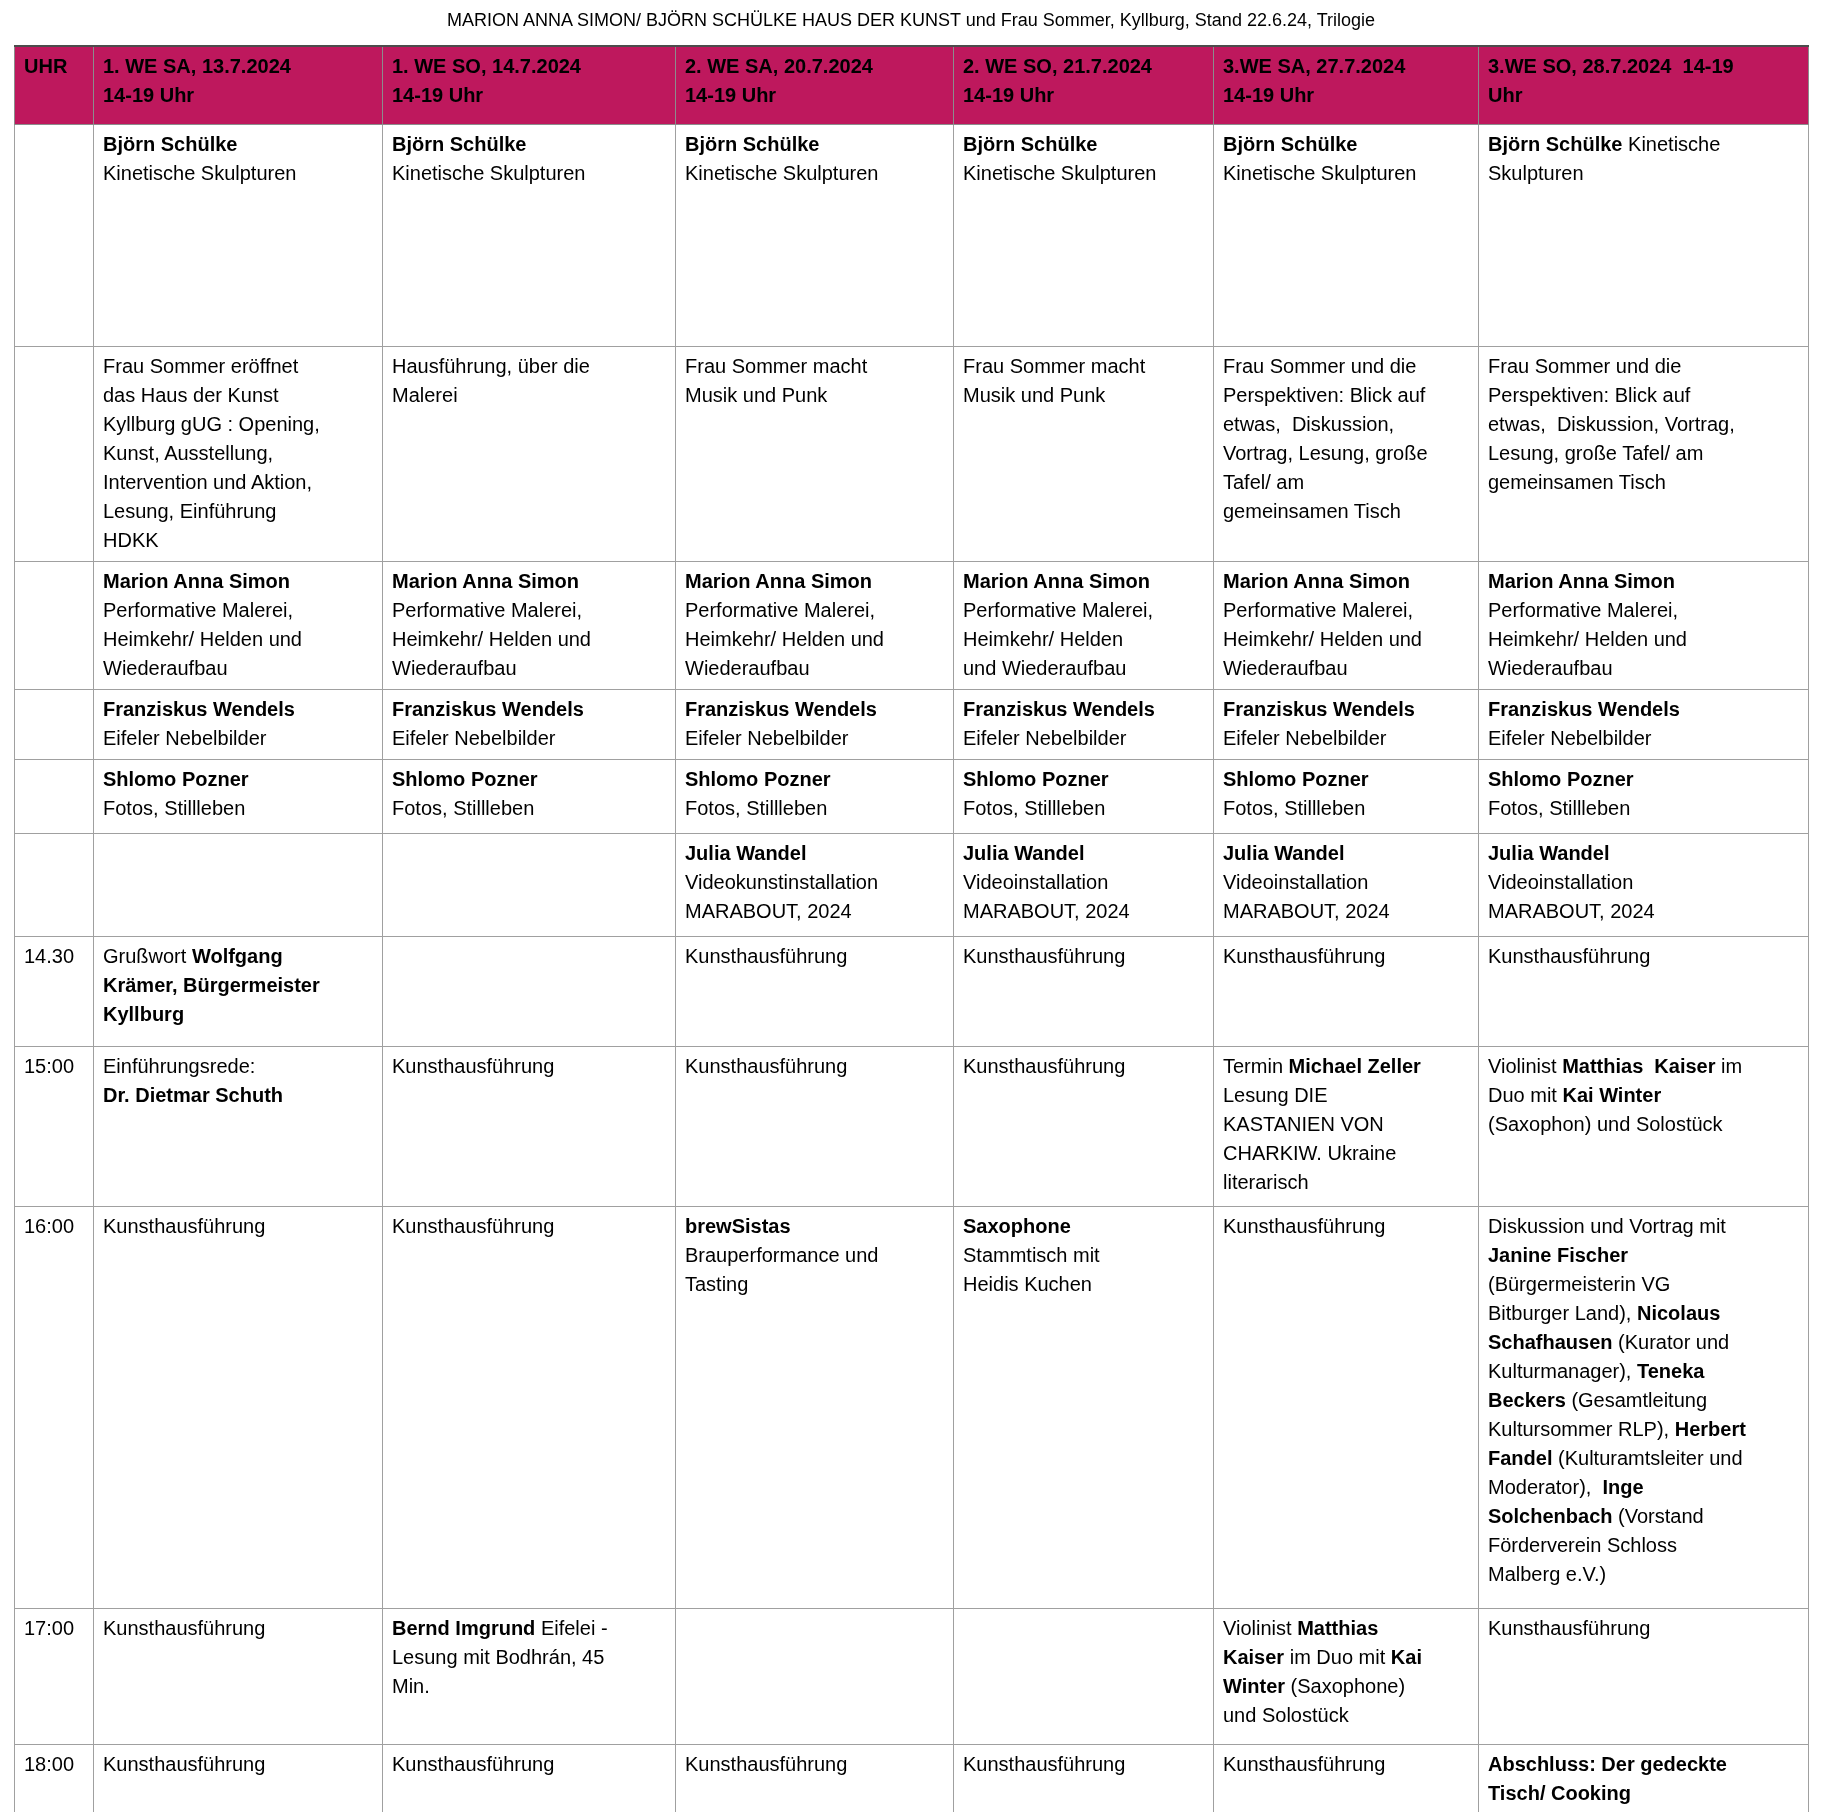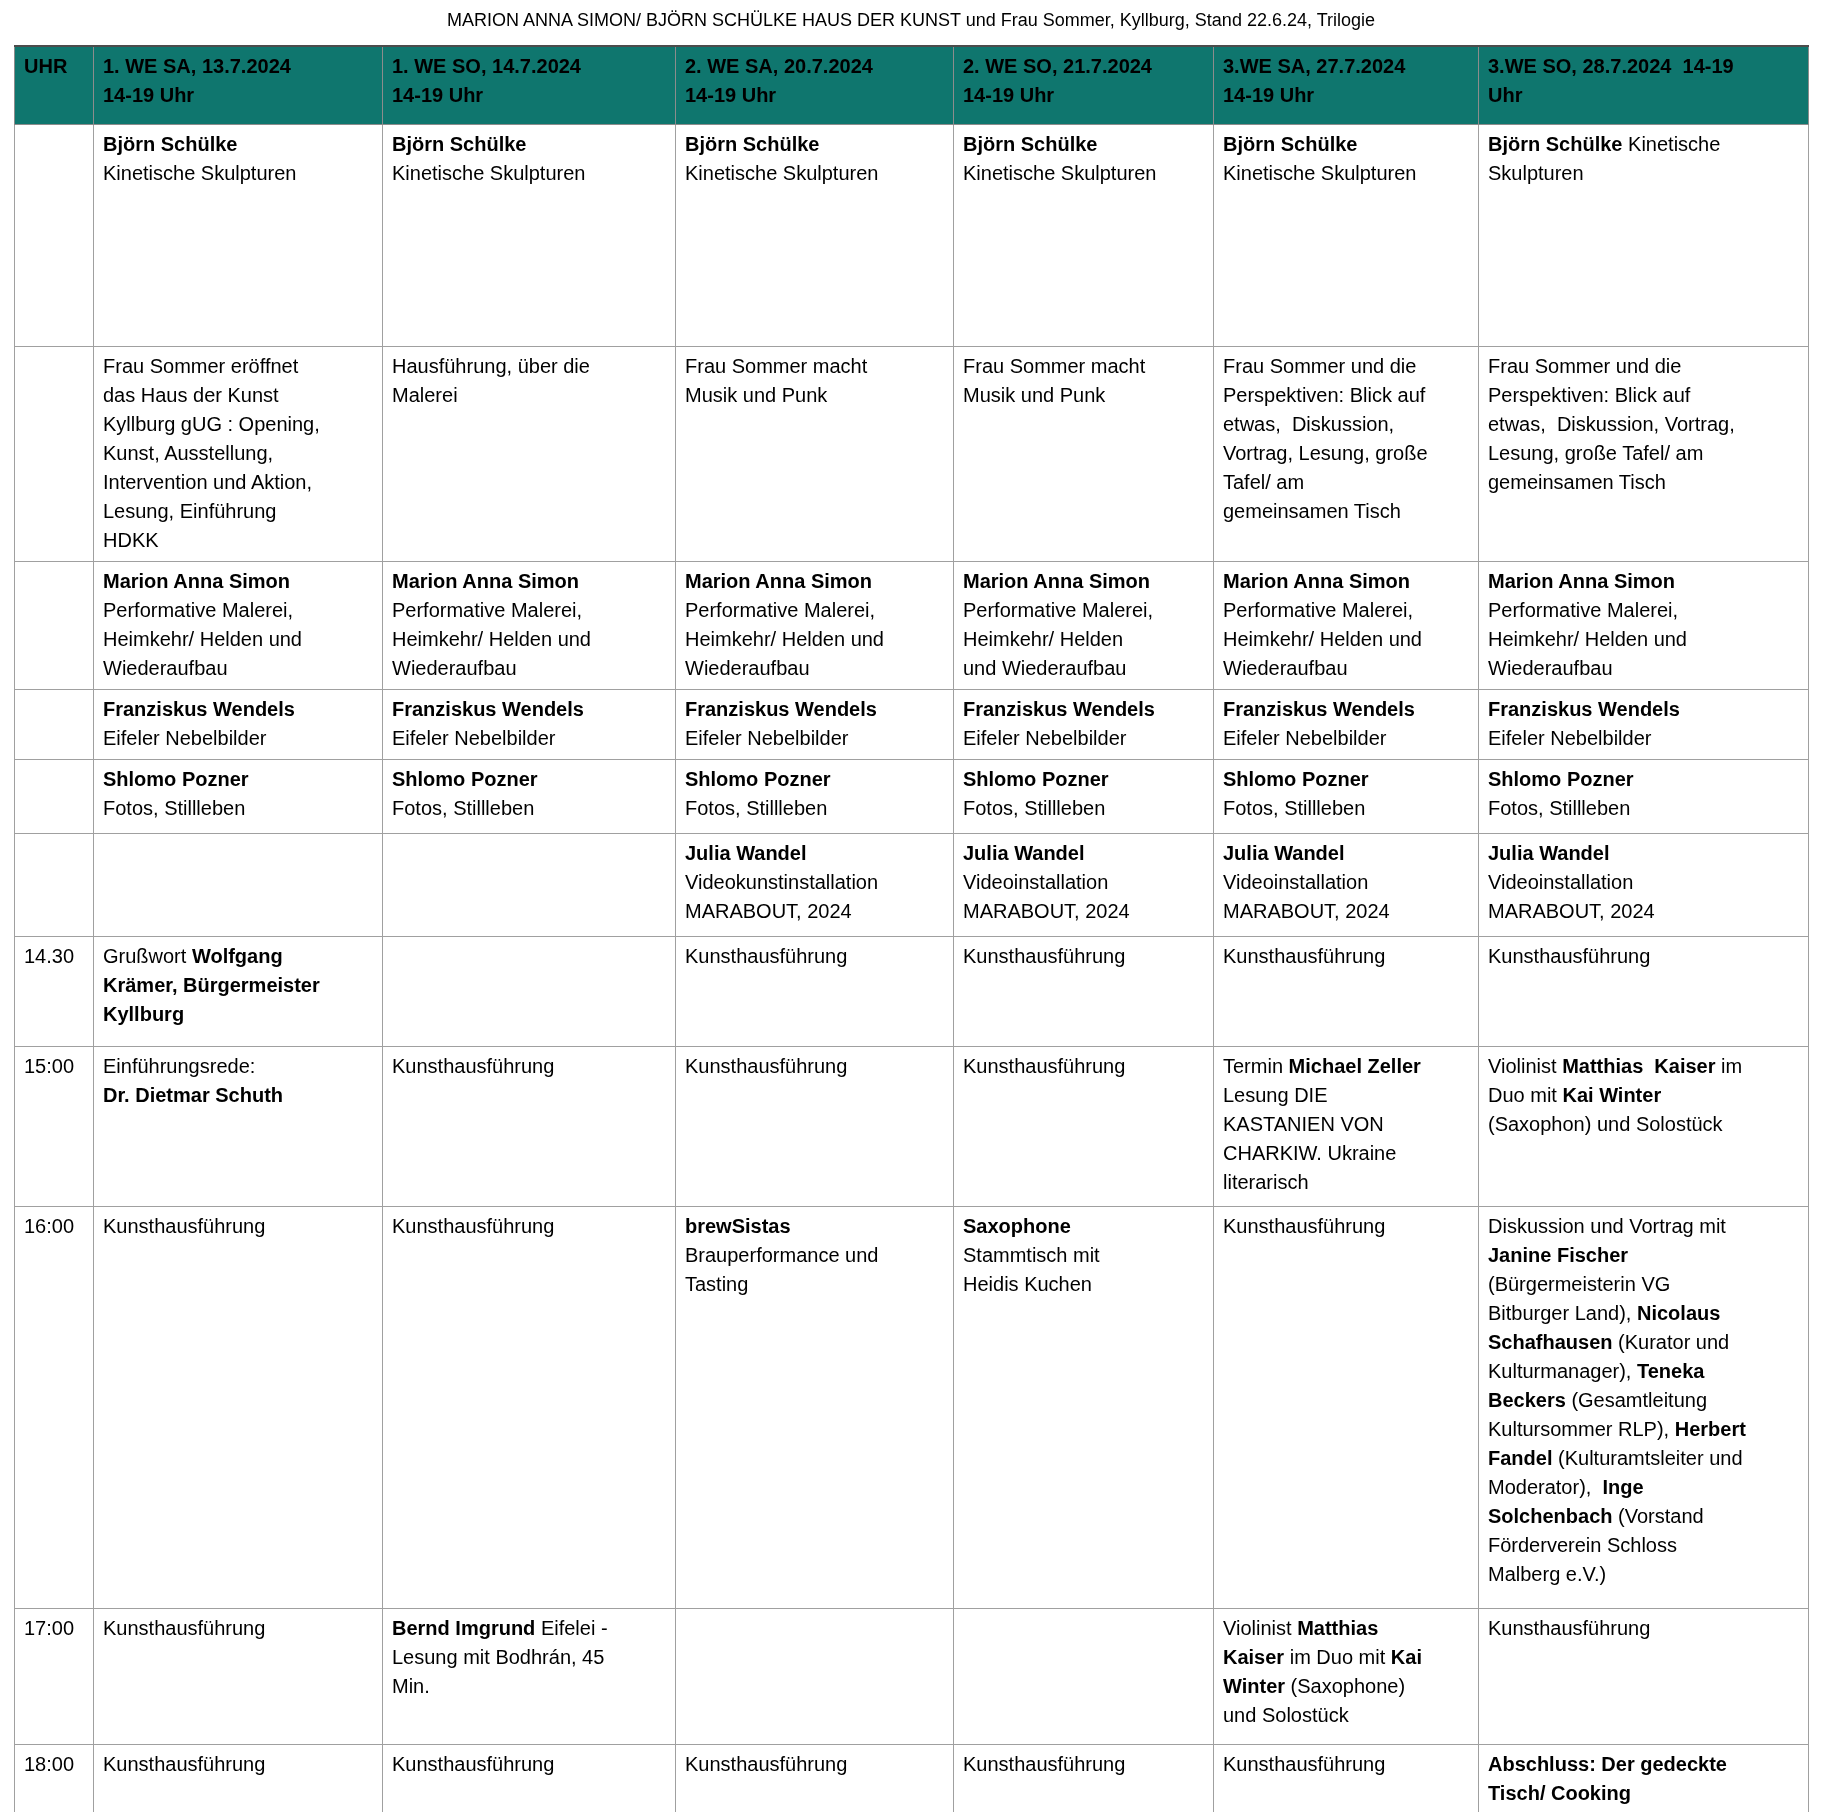--- a/index.html
+++ b/index.html
@@ -37,21 +37,21 @@
     border: 1px solid #a0a0a0;
     vertical-align: top;
     text-align: left;
     padding: 5px 8px 6px 9px;
     font-size: 20px;
     line-height: 29px;
     white-space: pre-wrap;
     word-wrap: break-word;
   }
   thead th {
-    background: #0f766e;
+    background: #be185d;
     font-weight: 700;
     border-color: #8c8c8c;
     border-top: 2px solid #4c4c4c;
   }
   thead tr { height: 78px; }
   td.time { padding-left: 9px; }
   b { font-weight: 700; }
   tbody tr:nth-child(1)  { height: 222px; }
   tbody tr:nth-child(2)  { height: 68px; }
   tbody tr:nth-child(3)  { height: 128px; }

